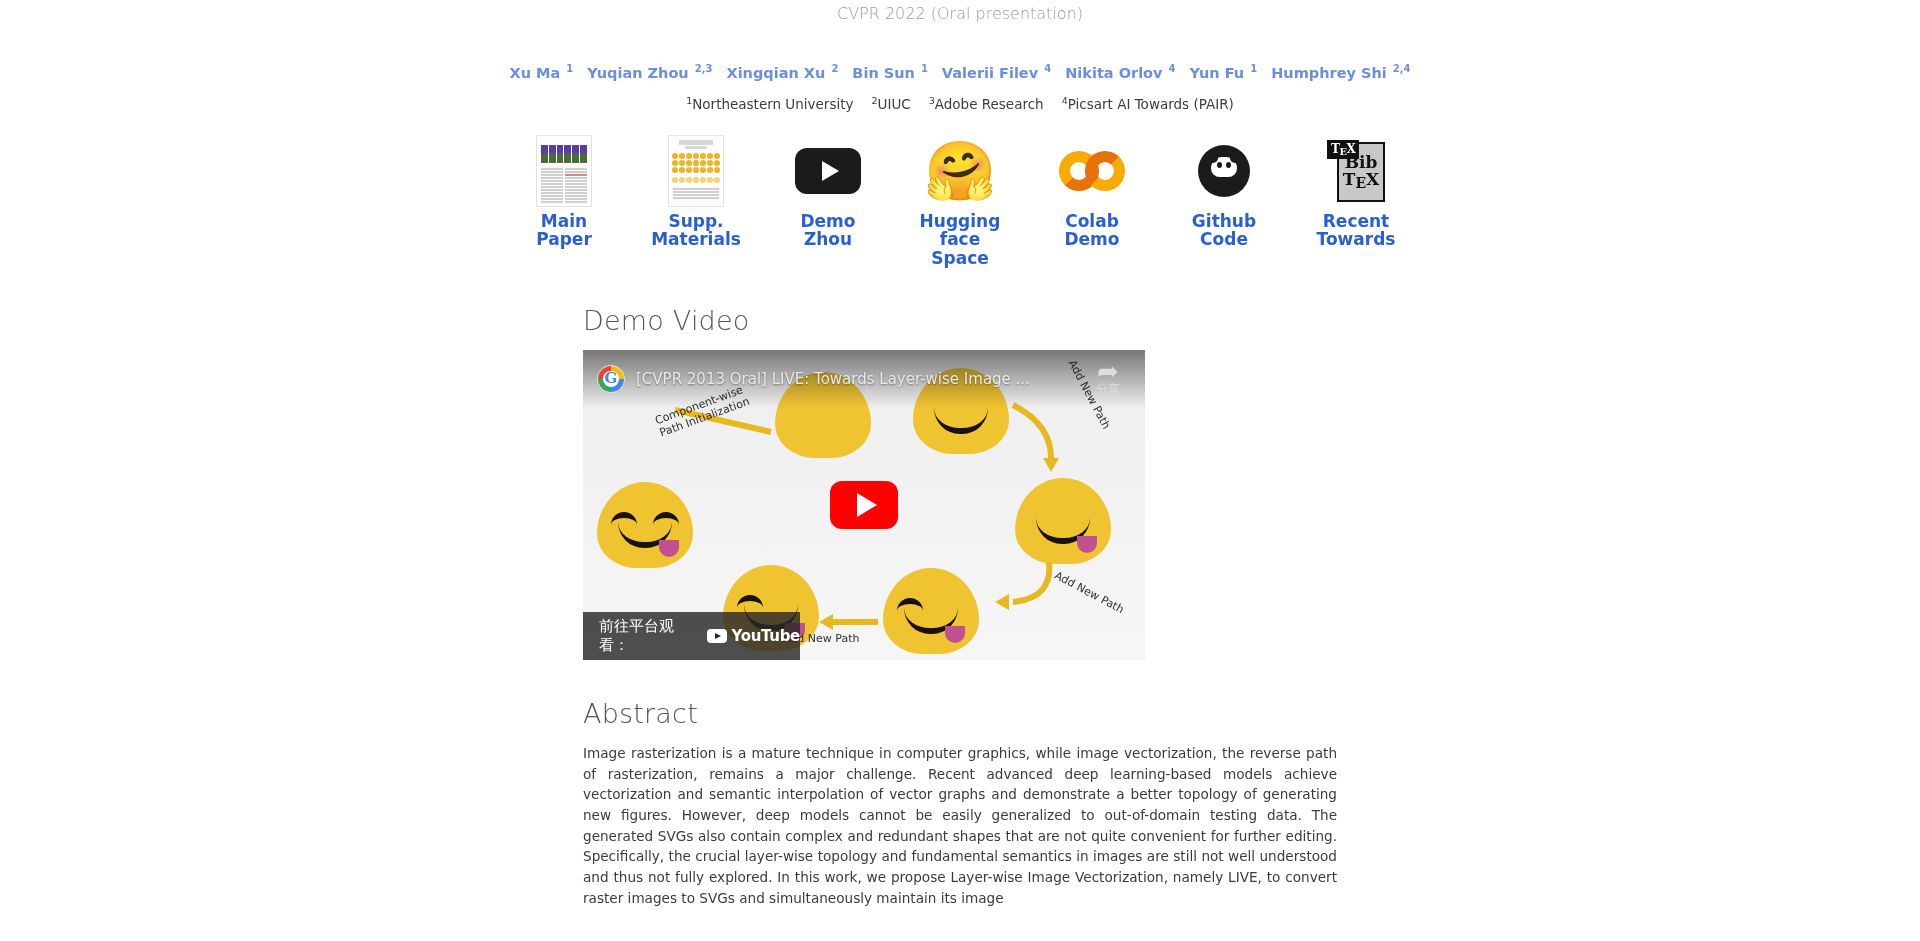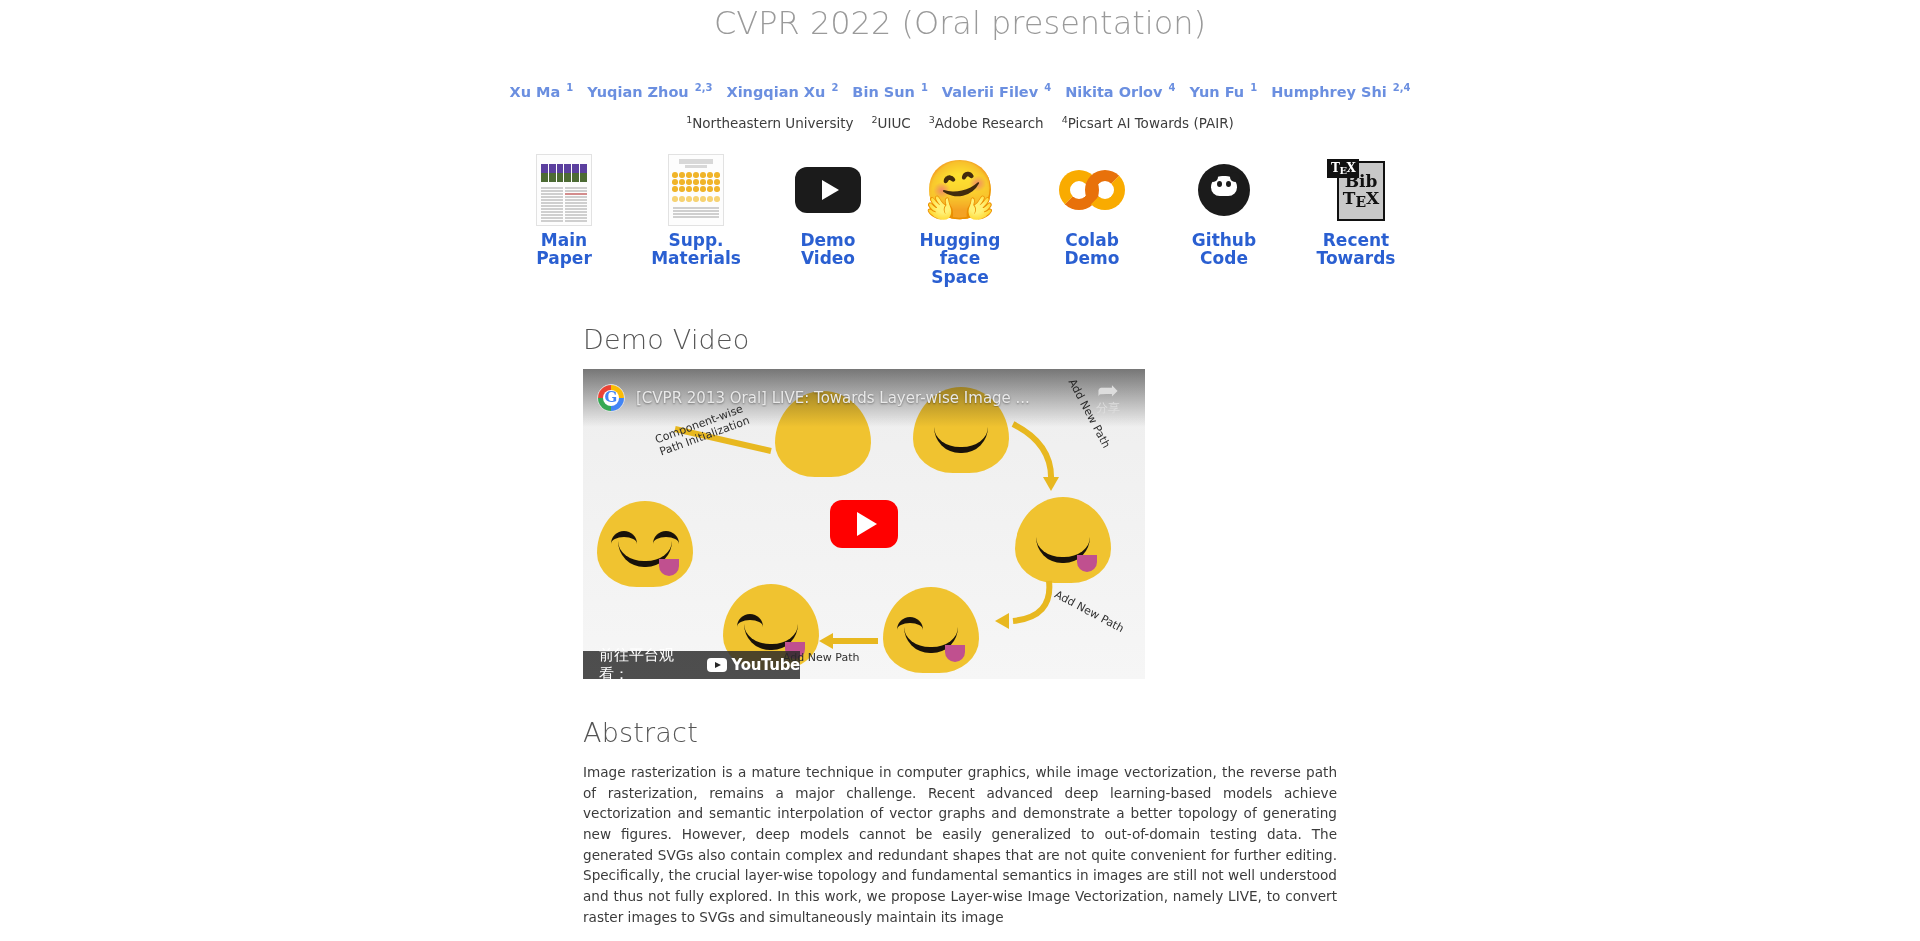--- a/index.html
+++ b/index.html
@@ -18,21 +18,21 @@
     font-size: 41px;
     font-weight: 300;
     color: #4a4a4a;
     letter-spacing: -0.3px;
     margin: 12px 0 0 0;
     line-height: 1.25;
     font-family: "DejaVu Sans", "Liberation Sans", sans-serif;
   }
   .subtitle {
     text-align: center;
-    font-size: 32px;
+    font-size: 16px;
     font-weight: 300;
     color: #9a9a9a;
     margin-top: 4px;
   }
 
   
   .authors {
     text-align: center;
     margin-top: 38px;
     font-size: 14.5px;
@@ -197,21 +197,21 @@
         background:#c0508f; border-radius:0 0 12px 12px; }
   .v-label { position:absolute; color:#2f2f2f; font-size:11px; font-weight:500;
         white-space:nowrap; }
   .v-arrow { position:absolute; }
   .play-btn { position:absolute; left:50%; top:50%; transform:translate(-50%,-50%);
         width:68px; height:48px; background:#f00; border-radius:12px; z-index:6;
         display:flex; align-items:center; justify-content:center; }
   .play-btn i { width:0;height:0;border-left:20px solid #fff;
         border-top:12px solid transparent;border-bottom:12px solid transparent;
         margin-left:5px; }
-  .v-bottom { position:absolute; left:0; bottom:0; height:28px; width:217px;
+  .v-bottom { position:absolute; left:0; bottom:0; height:48px; width:217px;
         background:rgba(40,40,40,.82); display:flex; align-items:center;
         padding-left:16px; z-index:6; }
   .v-bottom .cn { color:#fff; font-size:15px; }
   .yt-mark { display:flex; align-items:center; margin-left:12px;padding-left:6px; }
   .yt-mark .pill { width:20px;height:14px;background:#fff;border-radius:4px;
         display:flex;align-items:center;justify-content:center;margin-right:4px; }
   .yt-mark .pill i { width:0;height:0;border-left:6px solid #282828;
         border-top:3.5px solid transparent;border-bottom:3.5px solid transparent;
         margin-left:2px; }
   .yt-mark .wm { color:#fff; font-weight:bold; font-size:15px; letter-spacing:-0.3px;
@@ -358,21 +358,21 @@
     </a>
 
     <a class="link-item">
       <span class="link-icon">
         <span class="yt-box">
             <span class="yt-tri"></span>
           </span>
       </span>
       <span class="link-label">
         <span>Demo</span><br>
-        <span>Video</span>
+        <span>Zhou</span>
       </span>
     </a>
 
     <a class="link-item">
       <span class="link-icon hf">🤗</span>
       <span class="link-label">
         <span>Hugging</span><br>
         <span>face Space</span>
       </span>
     </a>

